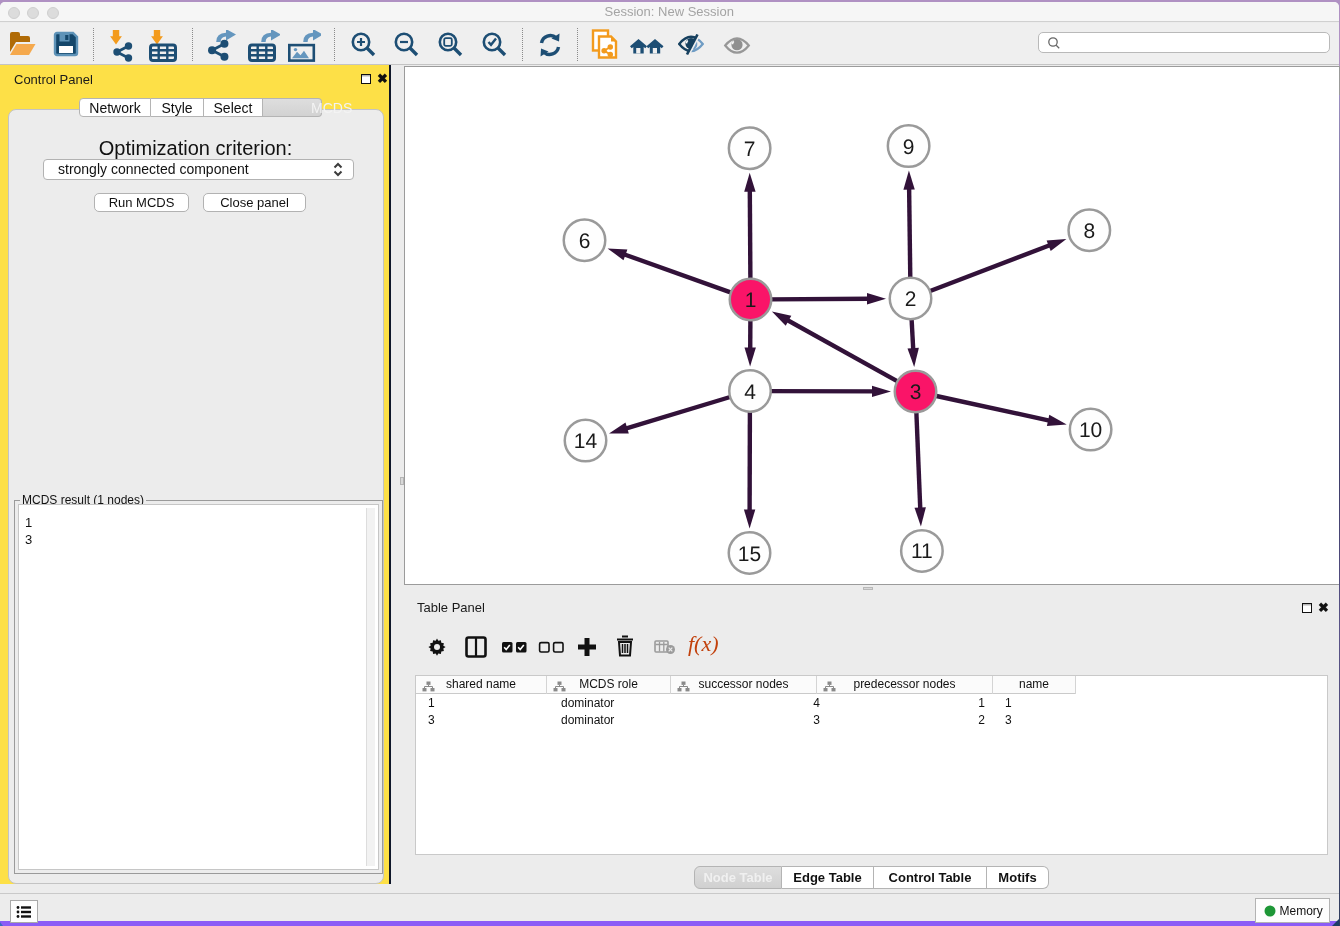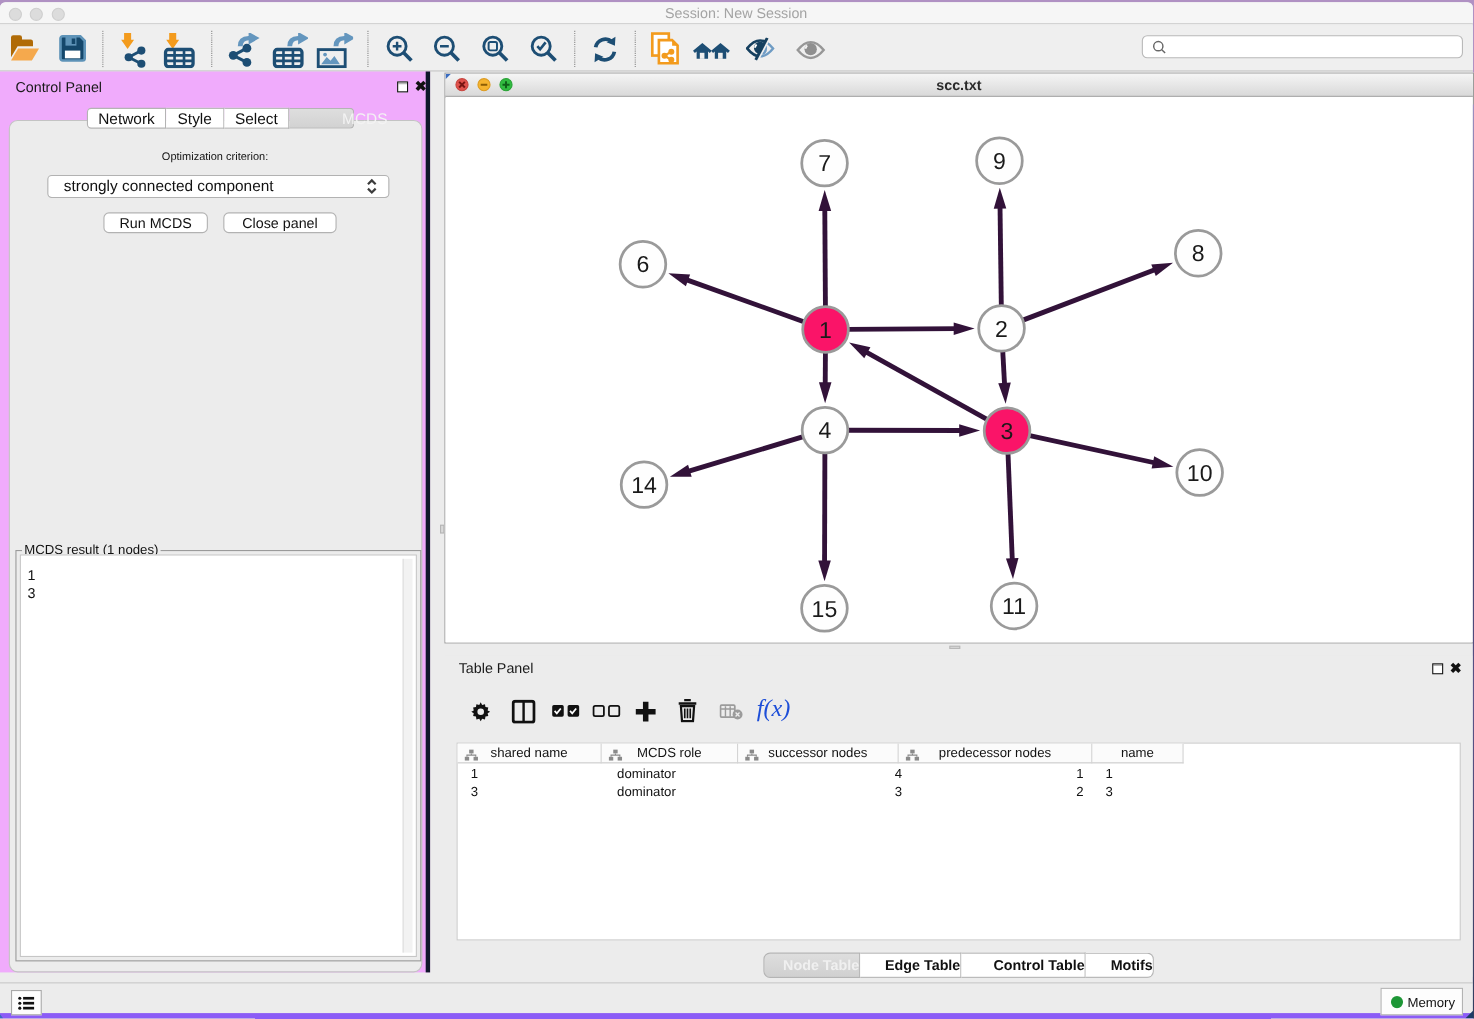--- a/index.html
+++ b/index.html
@@ -10,29 +10,29 @@
 
 #titlebar { position:absolute; left:0; top:0; width:100%; height:20px; background:#f6f6f6; border-radius:5px 5px 0 0; border-bottom:1px solid #d0d0d0; }
 .tl { position:absolute; top:4.5px; width:12px; height:12px; border-radius:50%; background:#dcdcdc; border:1px solid #cfcfcf; }
 #title-text { position:absolute; top:2px; left:0; width:100%; text-align:center; font-size:13px; color:#a4a4a4; }
 
 #toolbar { position:absolute; left:0; top:21px; width:100%; height:42px; background:#efefef; border-bottom:1px solid #c4c4c4; }
 .sep { position:absolute; top:5px; height:33px; width:1px; border-left:1px dotted #8a8a8a; }
 .ticon { position:absolute; top:7px; }
 #search { position:absolute; left:1038px; top:9px; width:292px; height:21px; background:#fff; border:1px solid #b9b9b9; border-radius:5px; }
 
-#cpanel { position:absolute; left:0; top:63px; width:391px; height:819px; background:#f0abfc; border-right:4px solid #0f172a; }
+#cpanel { position:absolute; left:0; top:63px; width:391px; height:819px; background:#fde047; border-right:2px solid #0f172a; }
 #cp-title { position:absolute; left:14px; top:7px; font-size:13px; color:#1a1a1a; }
 .float-ic { position:absolute; width:10px; height:10px; border:1.5px solid #111; background:#fff; box-shadow:inset 0 1.5px 0 #b5b5b5; }
 .close-ic { position:absolute; font-size:13px; color:#111; font-weight:bold; }
 #cp-box { position:absolute; left:8px; top:44px; width:376px; height:775px; background:#ececec; border:1px solid #c3c3c3; border-radius:8px; }
 #tabs { position:absolute; left:79px; top:33px; height:19px; }
 .tab { position:absolute; top:0; height:19px; background:#fff; border:1px solid #b4b4b4; font-size:14px; text-align:center; line-height:18px; color:#111; }
 #tab-mcds { background:linear-gradient(#dedede,#d2d2d2); color:#f3f3f3; }
-#opt-label { position:absolute; left:0; top:72px; width:391px; text-align:center; font-size:10px; color:#111; }
+#opt-label { position:absolute; left:0; top:72px; width:391px; text-align:center; font-size:20px; color:#111; }
 #dropdown { position:absolute; left:43px; top:94px; width:311px; height:21px; background:#fff; border:1px solid #b2b2b2; border-radius:4px; font-size:14px; color:#111; line-height:19px; padding-left:14px; }
 .btn { position:absolute; top:128px; height:19px; background:#fff; border:1px solid #b2b2b2; border-radius:5px; font-size:13px; text-align:center; line-height:17px; color:#111; }
 #fieldset { position:absolute; left:14px; top:435px; width:369px; height:374px; border:1px solid #9a9a9a; }
 #fs-legend { position:absolute; left:5px; top:-8px; background:#ececec; font-size:12px; color:#111; padding:0 2px; }
 #fs-text { position:absolute; left:3px; top:3px; right:3px; bottom:3px; background:#fff; border:1px solid #c6c6c6; font-size:13px; color:#111; padding:9px 0 0 6px; line-height:17px; }
 #fs-scroll { position:absolute; right:3px; top:3px; width:9px; bottom:3px; background:#f2f2f2; border-left:1px solid #ddd; }
 
 #netwin { position:absolute; left:404px; top:63.5px; width:935.5px; height:519px; border:1px solid #9b9b9b; background:#fff; }
 #net-titlebar { position:absolute; left:0; top:0; width:100%; height:21px; background:linear-gradient(#f5f5f5,#d9d9d9); border-bottom:1px solid #9b9b9b; }
 .mtl { position:absolute; top:4.5px; width:12px; height:12px; border-radius:50%; }
@@ -42,21 +42,21 @@
 
 #tpanel { position:absolute; left:404px; top:594px; width:934.5px; height:292px; background:#ececec; }
 #tp-title { position:absolute; left:13px; top:4px; font-size:13px; color:#1a1a1a; }
 #tp-toolbar { position:absolute; left:12px; top:33px; height:34px; }
 #tp-table { position:absolute; left:11px; top:79px; width:913px; height:180px; background:#fff; border:1px solid #c9c9c9; }
 #tp-header { position:absolute; left:0; top:0; width:660px; height:18px; background:#fbfbfb; border-bottom:1px solid #cacaca; }
 .hcell { position:absolute; top:0; height:18px; border-right:1px solid #d4d4d4; font-size:12px; text-align:center; color:#111; line-height:17px; }
 .hico { position:absolute; top:3.5px; }
 .trow { position:absolute; font-size:12px; color:#111; height:17px; line-height:17px; }
 #tp-tabs { position:absolute; left:0; top:270px; width:100%; height:23px; }
-.btab { position:absolute; top:0; height:23px; background:#fff; border:1px solid #b4b4b4; font-size:13px; font-weight:bold; text-align:right; line-height:21px; color:#111; }
+.btab { position:absolute; top:0; height:23px; background:#fff; border:1px solid #b4b4b4; font-size:13px; font-weight:bold; text-align:center; line-height:21px; color:#111; }
 
 #statusbar { position:absolute; left:0; top:891px; width:100%; height:33px; background:#ececec; border-top:1px solid #c9c9c9; border-bottom:5px solid #8b5cf6; }
 #list-btn { position:absolute; left:10px; top:6px; width:28px; height:23px; background:#fdfdfd; border:1px solid #a9a9a9; }
 #mem-btn { position:absolute; right:9px; top:4px; width:75px; height:25px; background:#fdfdfd; border:1px solid #b3b3b3; font-size:12px; color:#111; }
 </style>
 </head>
 <body>
 <div id="win">
   <div id="titlebar">
     <div class="tl" style="left:8px;"></div>
@@ -225,41 +225,20 @@
         </svg>
     </div>
     <div class="btn" style="left:94px; width:95px;">Run MCDS</div>
     <div class="btn" style="left:203px; width:103px;">Close panel</div>
     <div id="fieldset">
       <div id="fs-legend">MCDS result (1 nodes)</div>
       <div id="fs-text">1<br>3<div id="fs-scroll"></div></div>
     </div>
   </div>
   <div id="netwin">
-    <div id="net-titlebar">
-      <svg width="5" height="5" style="position:absolute;left:0;top:0">
-          <path d="M0 0L5 0L0 5Z" fill="#3a6cc0"></path>
-        </svg>
-      <div class="mtl" style="left:9px; background:#e0524c; border:1px solid #c8443e;">
-          <svg width="10" height="10" viewBox="0 0 10 10">
-            <path d="M2.4 2.4L7.6 7.6M7.6 2.4L2.4 7.6" stroke="#771512" stroke-width="1.8"></path>
-          </svg>
-        </div>
-      <div class="mtl" style="left:28.5px; background:#f6b42e; border:1px solid #dd9b20;">
-          <svg width="10" height="10" viewBox="0 0 10 10">
-            <path d="M2 5L8 5" stroke="#8c5d04" stroke-width="1.8"></path>
-          </svg>
-        </div>
-      <div class="mtl" style="left:48.5px; background:#31bc40; border:1px solid #28a335;">
-          <svg width="10" height="10" viewBox="0 0 10 10">
-            <path d="M5 1.8L5 8.2M1.8 5L8.2 5" stroke="#0f6119" stroke-width="1.8"></path>
-          </svg>
-        </div>
-      <div id="net-title">scc.txt</div>
-    </div>
     <div id="canvas">
       <svg width="932" height="495" viewBox="405 87 932 495" style="position:absolute;left:0;top:0">
           <line x1="750.4" y1="278.5" x2="749.8" y2="187.3" stroke="#321239" stroke-width="4.4"></line>
           <path d="M749.7 170.8L755.6 189.8L744.2 189.8Z" fill="#321239"></path>
           <line x1="732.6" y1="291.1" x2="623.1" y2="252.0" stroke="#321239" stroke-width="4.4"></line>
           <path d="M607.6 246.4L627.4 247.5L623.5 258.2Z" fill="#321239"></path>
           <line x1="769.5" y1="297.4" x2="869.5" y2="296.8" stroke="#321239" stroke-width="4.4"></line>
           <path d="M886.0 296.7L867.0 302.5L867.0 291.1Z" fill="#321239"></path>
           <line x1="750.4" y1="316.5" x2="750.2" y2="348.0" stroke="#321239" stroke-width="4.4"></line>
           <path d="M750.1 364.5L744.5 345.5L755.9 345.5Z" fill="#321239"></path>
@@ -348,21 +327,21 @@
             <path d="M7 1.5 h6 M2 4.5 h16" stroke="#111" stroke-width="2.2"></path>
             <path d="M4 7 l1 13.5 h10 L16 7 Z" fill="none" stroke="#111" stroke-width="2"></path>
             <path d="M7.5 9 v9 M10 9 v9 M12.5 9 v9" stroke="#111" stroke-width="1.5"></path>
           </svg></div>
       <div style="position:absolute;left:238px;top:10px;"><svg width="22" height="16" viewBox="0 0 22 16">
             <rect x="1" y="2" width="13" height="11" rx="1" fill="none" stroke="#9b9b9b" stroke-width="1.6"></rect>
             <path d="M1.5 5.5 h12 M5.5 3 v9.5 M9.8 3 v9.5" stroke="#9b9b9b" stroke-width="1.3"></path>
             <circle cx="16.5" cy="10.5" r="4.5" fill="#9b9b9b"></circle>
             <path d="M14.7 8.7 l3.6 3.6 M18.3 8.7 l-3.6 3.6" stroke="#ececec" stroke-width="1.2"></path>
           </svg></div>
-      <span style="position:absolute;left:272px;top:2px;font-family:'Liberation Serif',serif;font-style:italic;font-size:22px;color:#1d4ed8;">f(x)</span>
+      <span style="position:absolute;left:272px;top:2px;font-family:'Liberation Serif',serif;font-style:italic;font-size:22px;color:#c2410c;">f(x)</span>
     </div>
     <div id="tp-table">
       <div id="tp-header">
         <div class="hcell" style="left:0px;width:131px;"><span class="hico" style="left:6px;"><svg width="13" height="11" viewBox="0 0 13 11">
                 <rect x="4.5" y="0.5" width="4" height="3.4" fill="#8a8a8a"></rect>
                 <rect x="0.5" y="7" width="4" height="3.4" fill="#8a8a8a"></rect>
                 <rect x="8.5" y="7" width="4" height="3.4" fill="#8a8a8a"></rect>
                 <path d="M6.5 4 v2 M2.5 7 v-1.5 h8 V7" stroke="#8a8a8a" stroke-width="1" fill="none"></path>
               </svg></span>shared name</div>
         <div class="hcell" style="left:131px;width:124px;"><span class="hico" style="left:6px;"><svg width="13" height="11" viewBox="0 0 13 11">

